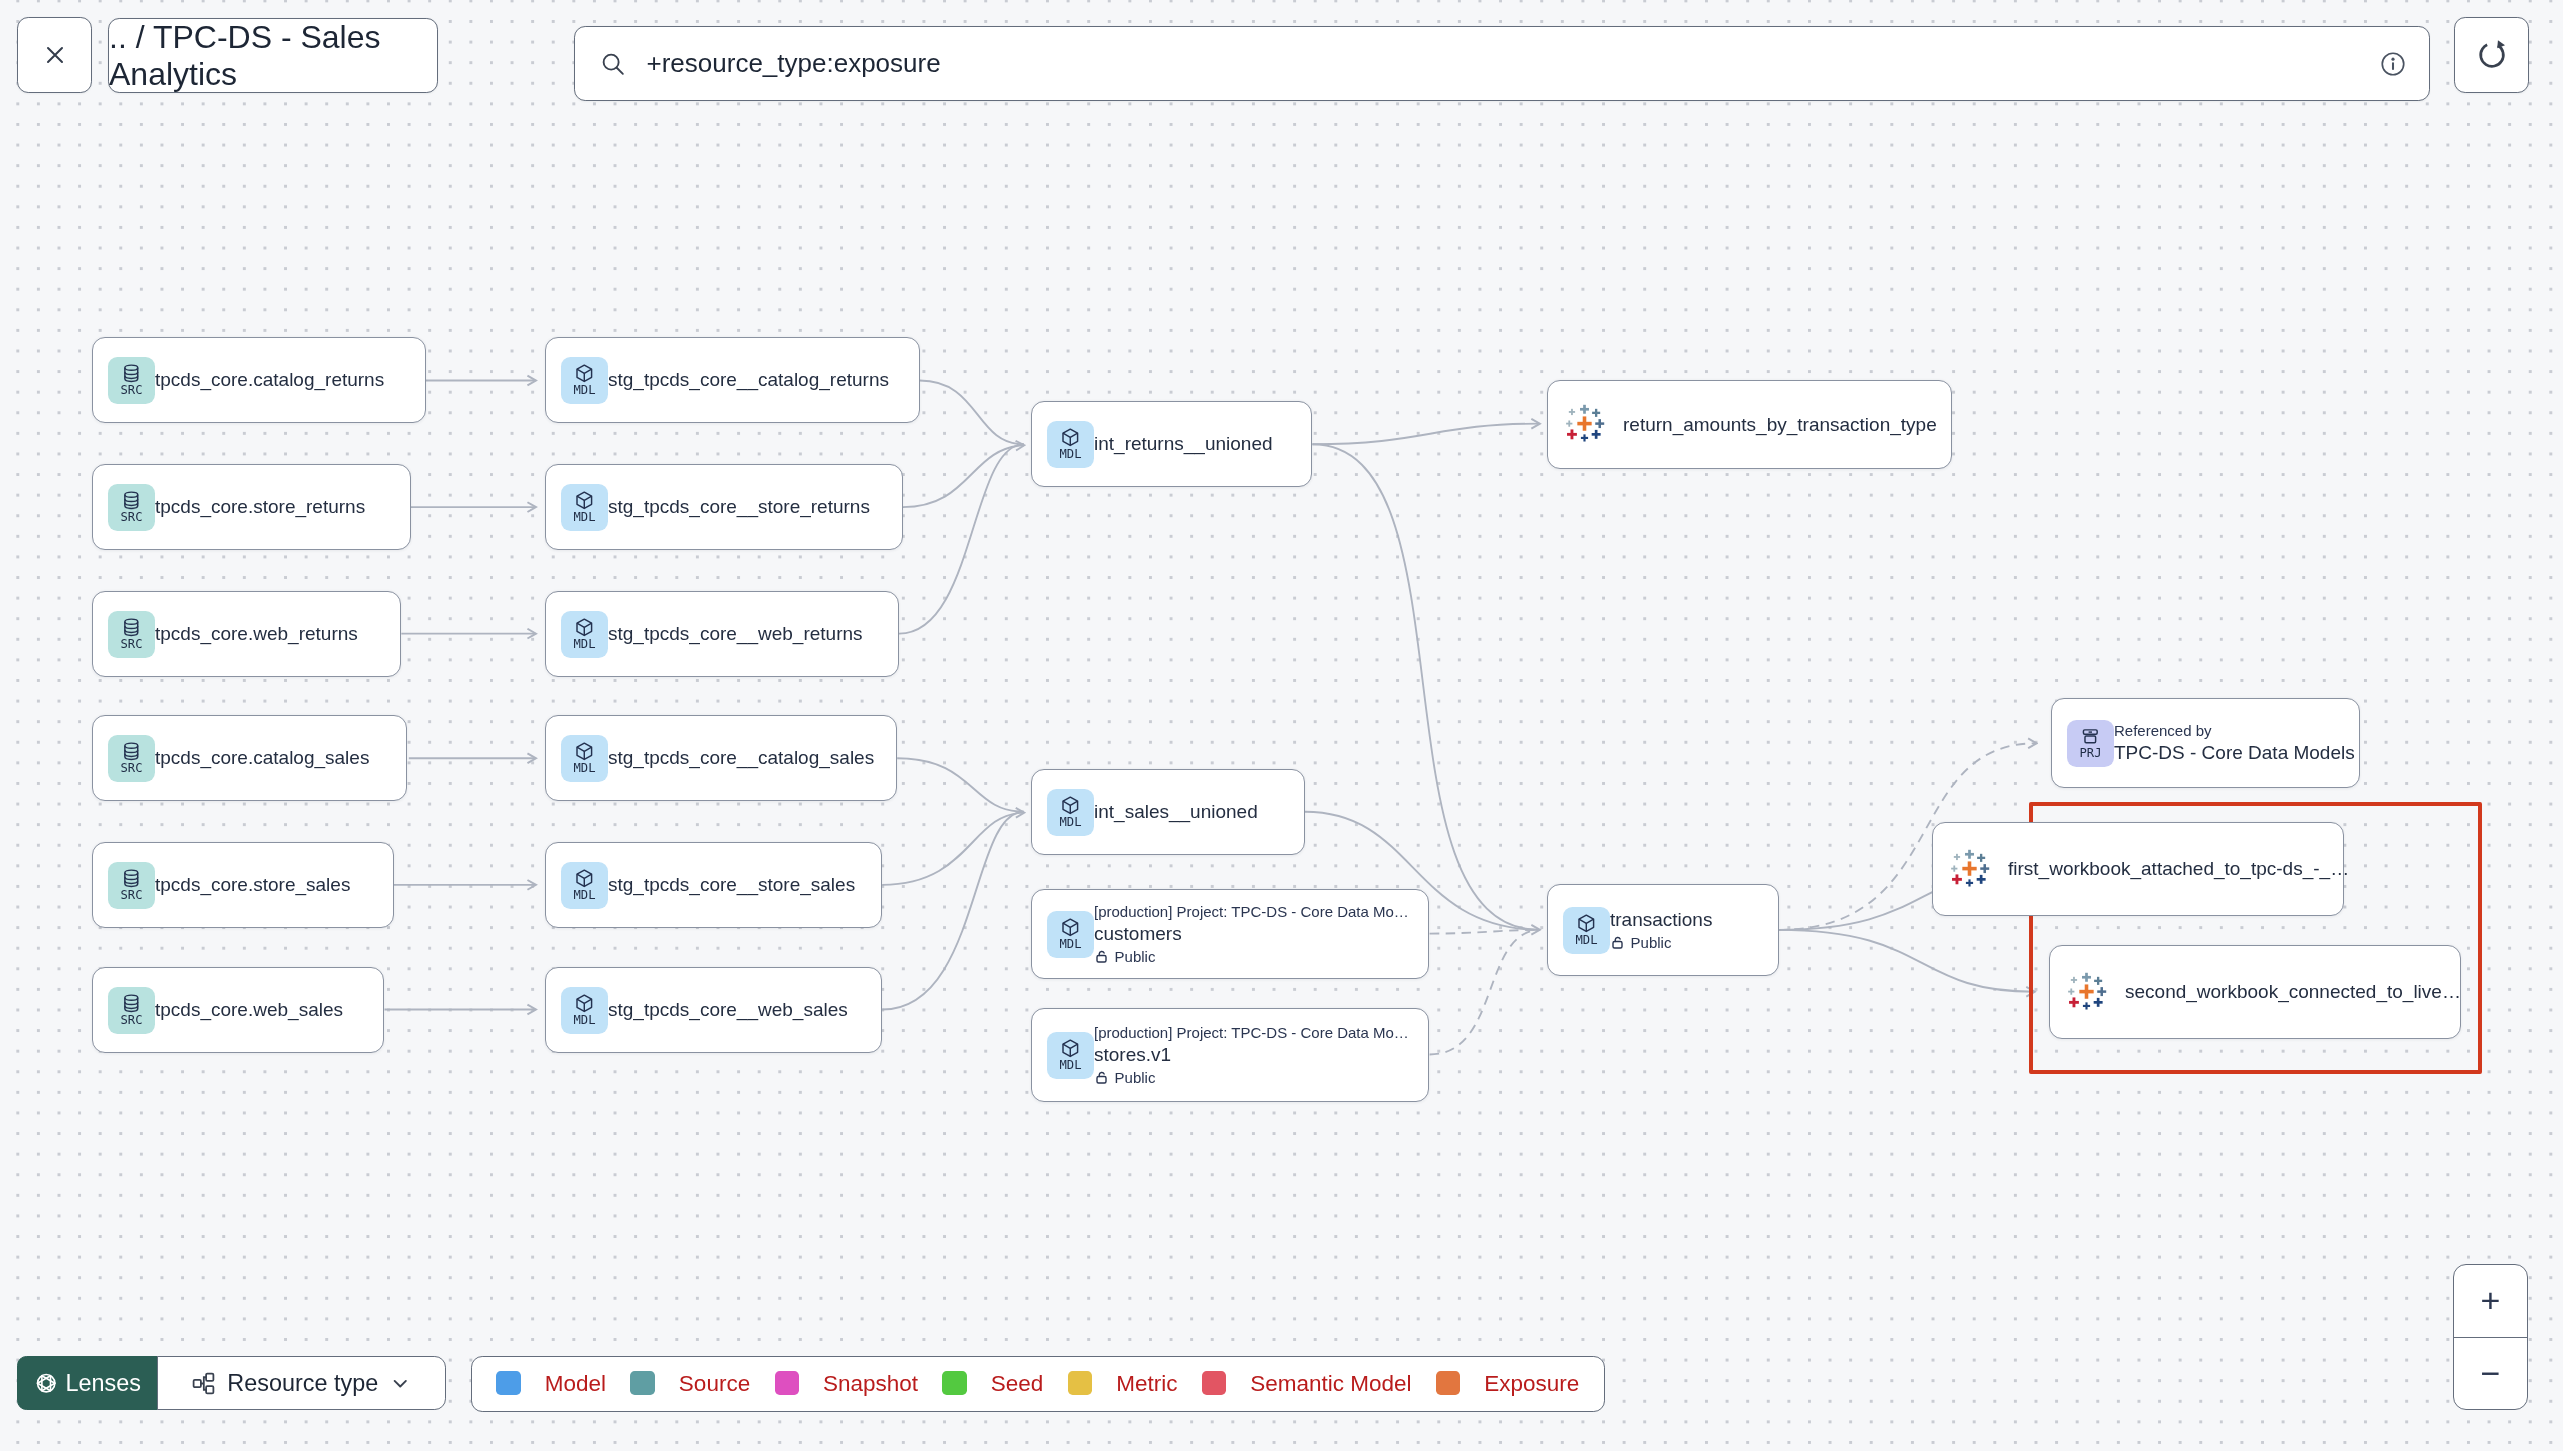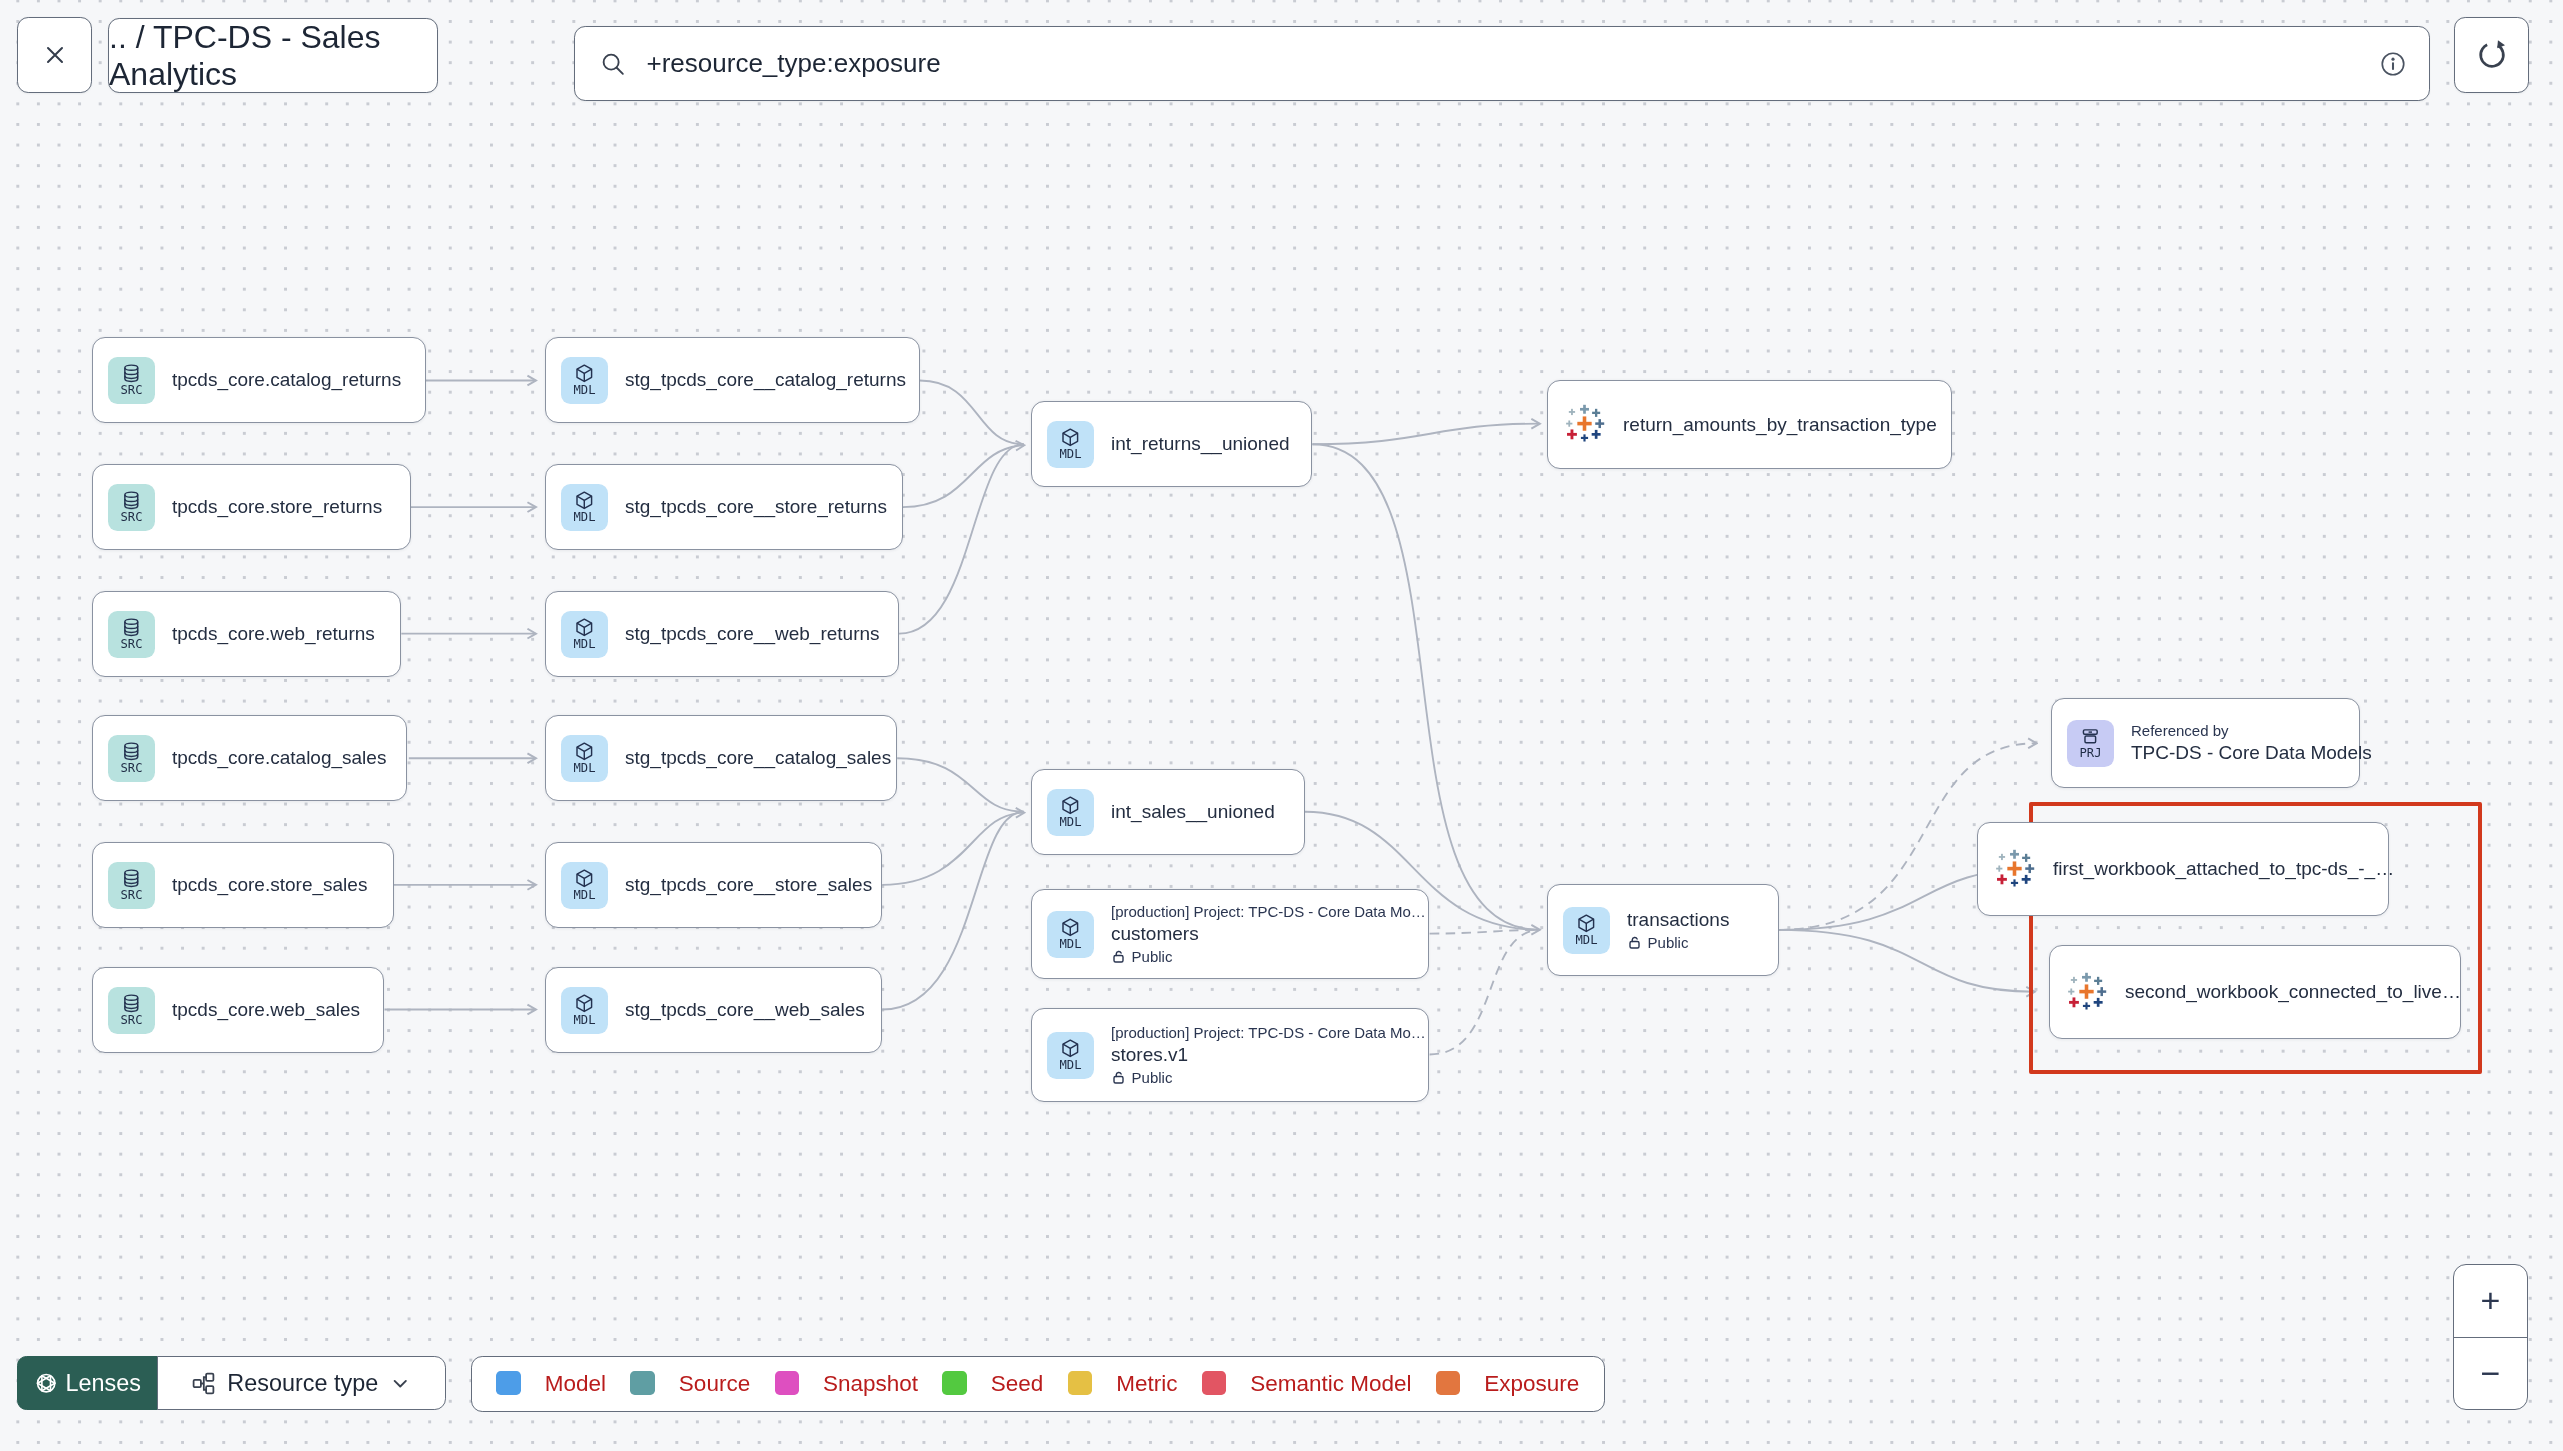--- a/index.html
+++ b/index.html
@@ -28,21 +28,21 @@
     font-family:"Liberation Sans",sans-serif;font-size:26px;color:#1d2635;
   }
   #refresh-btn{left:2454px;top:17px;width:75px;height:76px;}
   
   .node{
     position:absolute;background:#fff;border:1.4px solid #8a92a1;border-radius:13px;
     display:flex;align-items:center;padding:0 13px 0 15px;box-sizing:border-box;
     box-shadow:0 0.9px 2.8px rgba(27,36,50,.07);cursor:pointer;
   }
   .chip{
-    width:47px;height:47px;border-radius:9.4px;flex:none;margin-right:17px;
+    width:47px;height:47px;border-radius:9.4px;flex:none;
     display:flex;flex-direction:column;align-items:center;justify-content:center;
   }
   .chip-src{background:#b8e2df}
   .chip-mdl{background:#c0e2f8}
   .chip-prj{background:#c7cbf4}
   .chip-label{font-family:"DejaVu Sans Mono",monospace;font-size:12.2px;line-height:13px;color:#1f2c45;}
   .exp-icon{width:43px;height:43px;flex:none;margin-right:17px;}
   .node-label{font-size:19px;color:#242e41;white-space:nowrap;}
   .node-text{display:flex;flex-direction:column;gap:2.8px;min-width:0;}
   .node-meta{font-size:15px;color:#2a3550;white-space:nowrap;}
@@ -360,21 +360,21 @@
           <use href="#i-box"></use>
         </svg>
       <span class="chip-label">PRJ</span>
     </span>
     <span class="node-text">
       <span class="node-meta">Referenced by</span>
       <span class="node-label">TPC-DS - Core Data Models</span>
     </span>
   </div>
 
-  <div class="node" style="left:1977px;top:822px;width:412px;height:94px">
+  <div class="node" style="left:1932px;top:822px;width:412px;height:94px">
     <svg class="exp-icon" viewBox="0 0 48 48">
         <use href="#i-tableau"></use>
       </svg>
     <span class="node-label">first_workbook_attached_to_tpc-ds_-_…</span>
   </div>
   <div class="node" style="left:2049px;top:945px;width:412px;height:94px">
     <svg class="exp-icon" viewBox="0 0 48 48">
         <use href="#i-tableau"></use>
       </svg>
     <span class="node-label">second_workbook_connected_to_live…</span>

